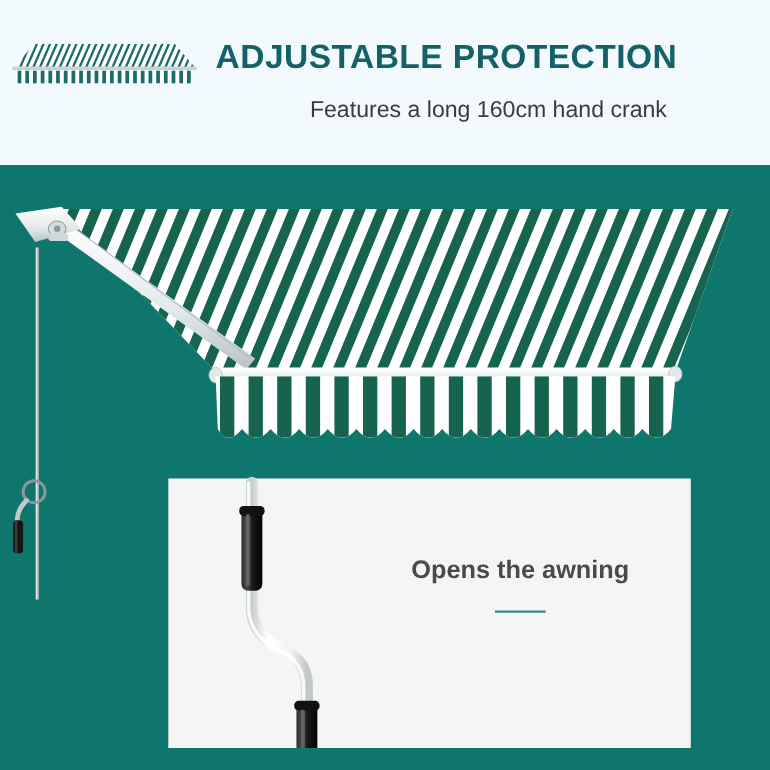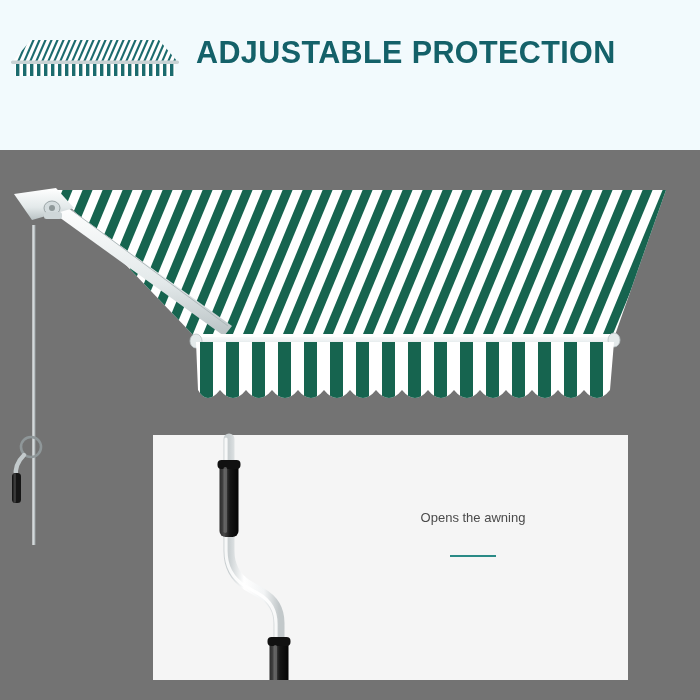--- a/index.html
+++ b/index.html
@@ -10,21 +10,21 @@
     width: 700px;
     height: 700px;
     background: #ffffff;
     font-family: "Liberation Sans", sans-serif;
     overflow: hidden;
   }
   #page {
     position: relative;
     width: 700px;
     height: 700px;
-    background: #737373;
+    background: #0f766e;
   }
 
   
   .header-band {
     position: absolute;
     left: 0;
     top: 0;
     width: 700px;
     height: 150px;
     background: #f2fafd;
@@ -99,22 +99,22 @@
     height: 247px;
   }
   .detail-copy {
     position: absolute;
     left: 195px;
     top: 68px;
     width: 250px;
     text-align: center;
   }
   .detail-line {
-    font-size: 13px;
-    font-weight: 400;
+    font-size: 23px;
+    font-weight: 700;
     color: #4a4a4a;
     line-height: 29px;
     white-space: nowrap;
   }
   .detail-rule {
     margin: 23px auto 0 auto;
     width: 46px;
     height: 2px;
     background: #2a8a86;
   }
@@ -199,20 +199,21 @@
             <rect x="147" y="26" width="3.4" height="12"></rect>
             <rect x="154" y="26" width="3.4" height="12"></rect>
             <rect x="161" y="26" width="3.4" height="12"></rect>
           </g>
         </g>
       </svg>
     </div>
 
     <div class="header-title">ADJUSTABLE PROTECTION</div>
 
+    <div class="header-subtitle">Features a long 160cm hand crank</div>
   </div>
 
   <div class="awning-stage">
     <svg class="awning-svg" viewBox="0 0 700 300" width="700" height="300" xmlns="http://www.w3.org/2000/svg">
       <defs>
 
         <clipPath id="mainCanopy">
           <path d="M 54 40 L 666 40 L 614 188 L 196 188 Z"></path>
         </clipPath>
 

